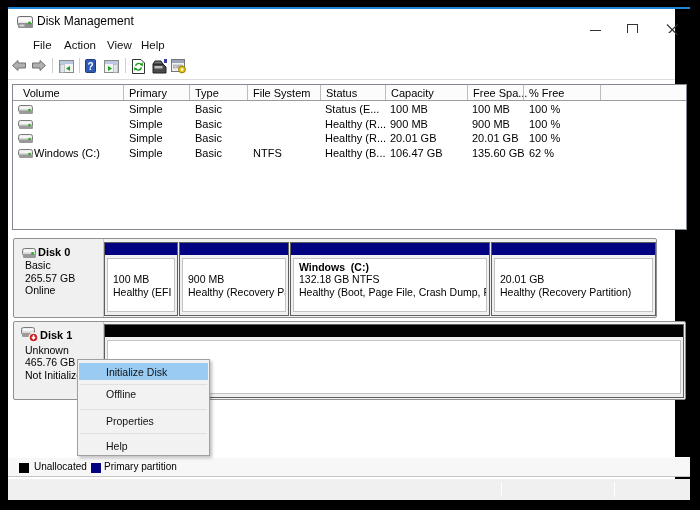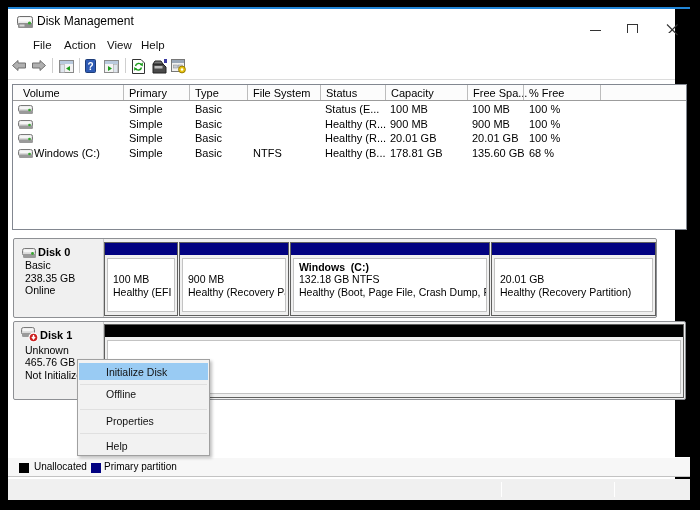--- a/index.html
+++ b/index.html
@@ -214,37 +214,37 @@
           <rect x="0.5" y="0.5" width="14" height="6.5" rx="2" fill="#d9d9d9" stroke="#7a7a7a"></rect>
           <rect x="1.5" y="1.2" width="12" height="2.8" rx="1.2" fill="#f5f5f5"></rect>
           <rect x="1" y="5.5" width="14" height="3.5" rx="1.2" fill="#9a9a9a"></rect>
           <circle cx="11.5" cy="5" r="1.3" fill="#35a52e"></circle>
         </svg>
         <span style="left:21px;">Windows (C:)</span>
         <span style="left:116px;">Simple</span>
         <span style="left:182px;">Basic</span>
         <span style="left:240px;">NTFS</span>
         <span style="left:312px; width:62px; overflow:hidden; white-space:nowrap; display:inline-block;">Healthy (B...</span>
-        <span style="left:377px;">178.81 GB</span>
+        <span style="left:377px;">106.47 GB</span>
         <span style="left:459px;">135.60 GB</span>
-        <span style="left:516px;">68 %</span>
+        <span style="left:516px;">62 %</span>
       </div>
     </div>
 
   <div class="diskrow" style="left:5px; top:231px; width:644px; height:80px;">
     <div class="dpanel">
       <svg style="left:8px; top:9px;" width="14" height="11" viewBox="0 0 14 11">
         <rect x="0.5" y="0.5" width="13" height="7" rx="2" fill="#d9d9d9" stroke="#7a7a7a"></rect>
         <rect x="1.5" y="1.3" width="11" height="3" rx="1.3" fill="#f5f5f5"></rect>
         <rect x="1" y="6" width="13" height="4" rx="1.3" fill="#9a9a9a"></rect>
         <circle cx="10.5" cy="5.5" r="1.4" fill="#35a52e"></circle>
       </svg>
       <div class="t" style="left:24px; top:7px;">Disk 0</div>
       <div style="top:20px;">Basic</div>
-      <div style="top:32.5px;">238.35 GB</div>
+      <div style="top:32.5px;">265.57 GB</div>
       <div style="top:45px;">Online</div>
     </div>
   </div>
 
   <div class="diskrow" style="left:5px; top:314px; width:673px; height:79px;">
     <div class="dpanel">
       <svg style="left:7px; top:5px;" width="20" height="16" viewBox="0 0 20 16">
         <rect x="0.5" y="0.5" width="13" height="7" rx="2" fill="#d9d9d9" stroke="#7a7a7a"></rect>
         <rect x="1.5" y="1.3" width="11" height="3" rx="1.3" fill="#f5f5f5"></rect>
         <rect x="1" y="6" width="13" height="4" rx="1.3" fill="#9a9a9a"></rect>

